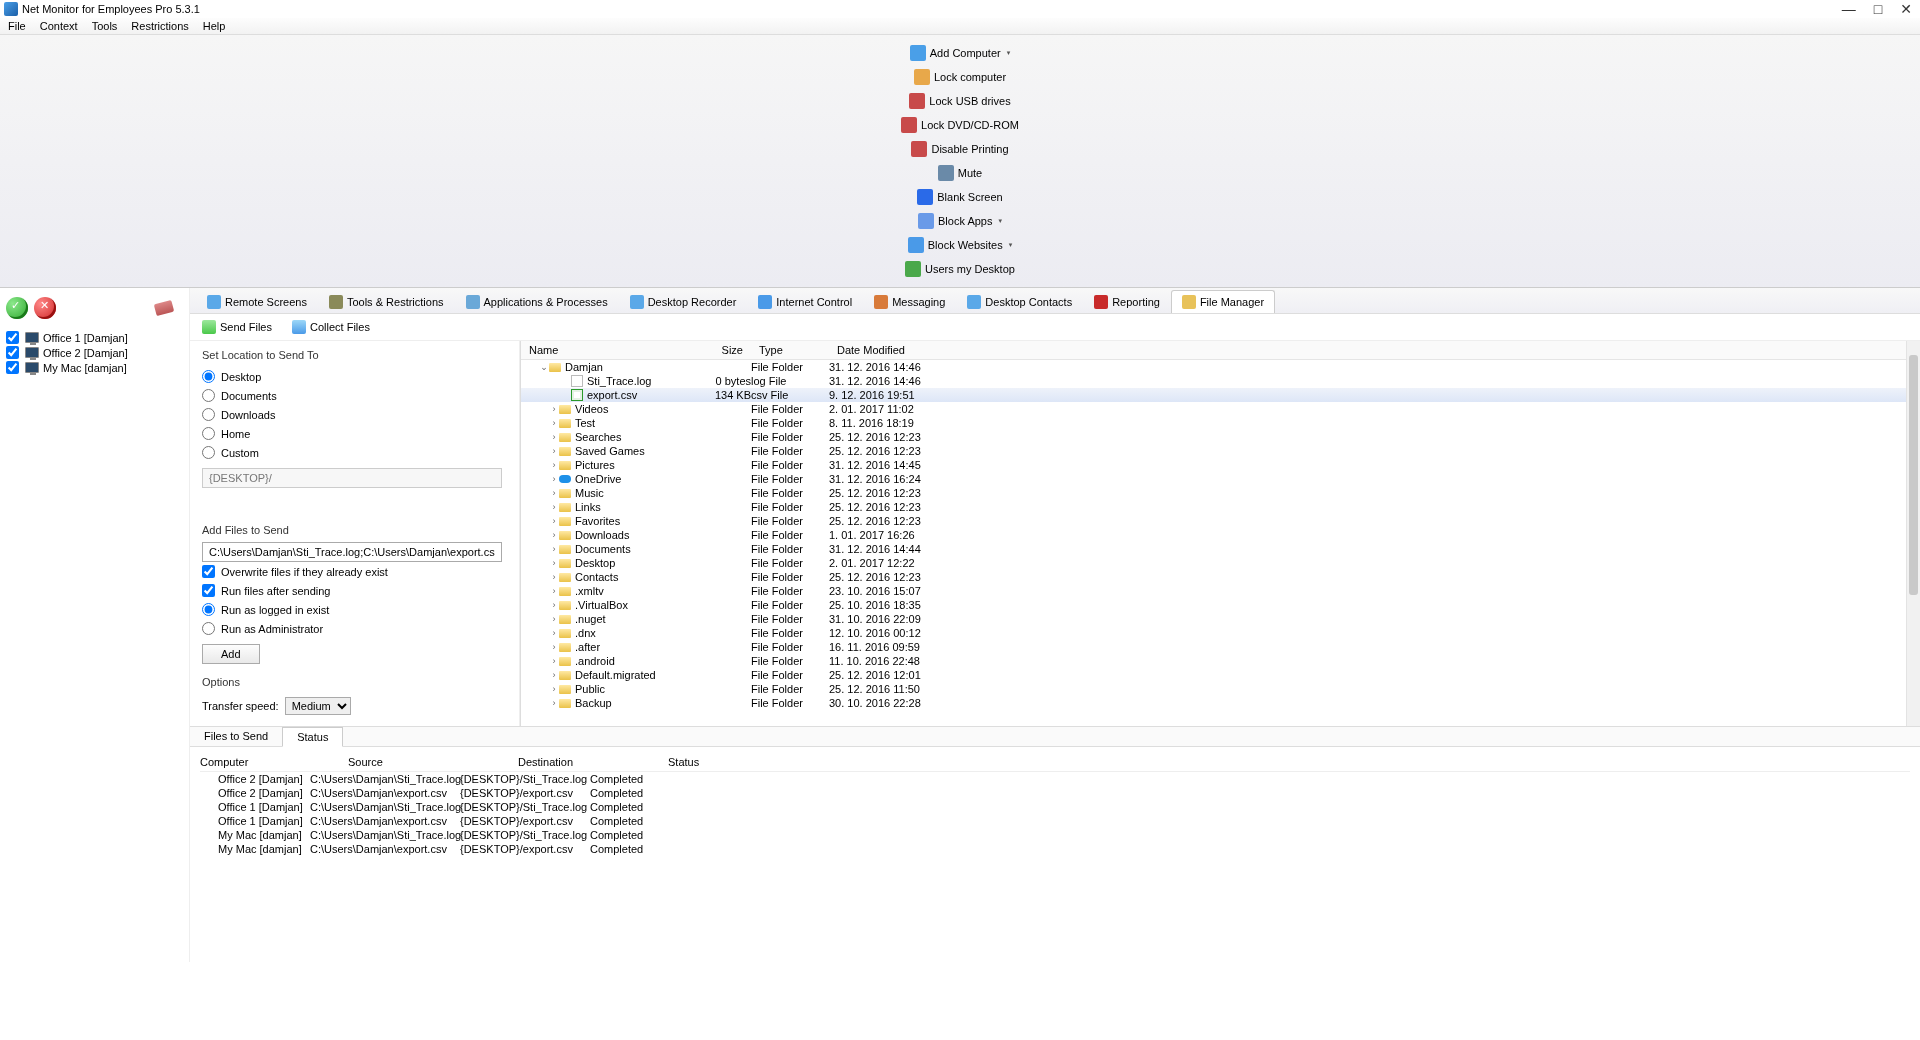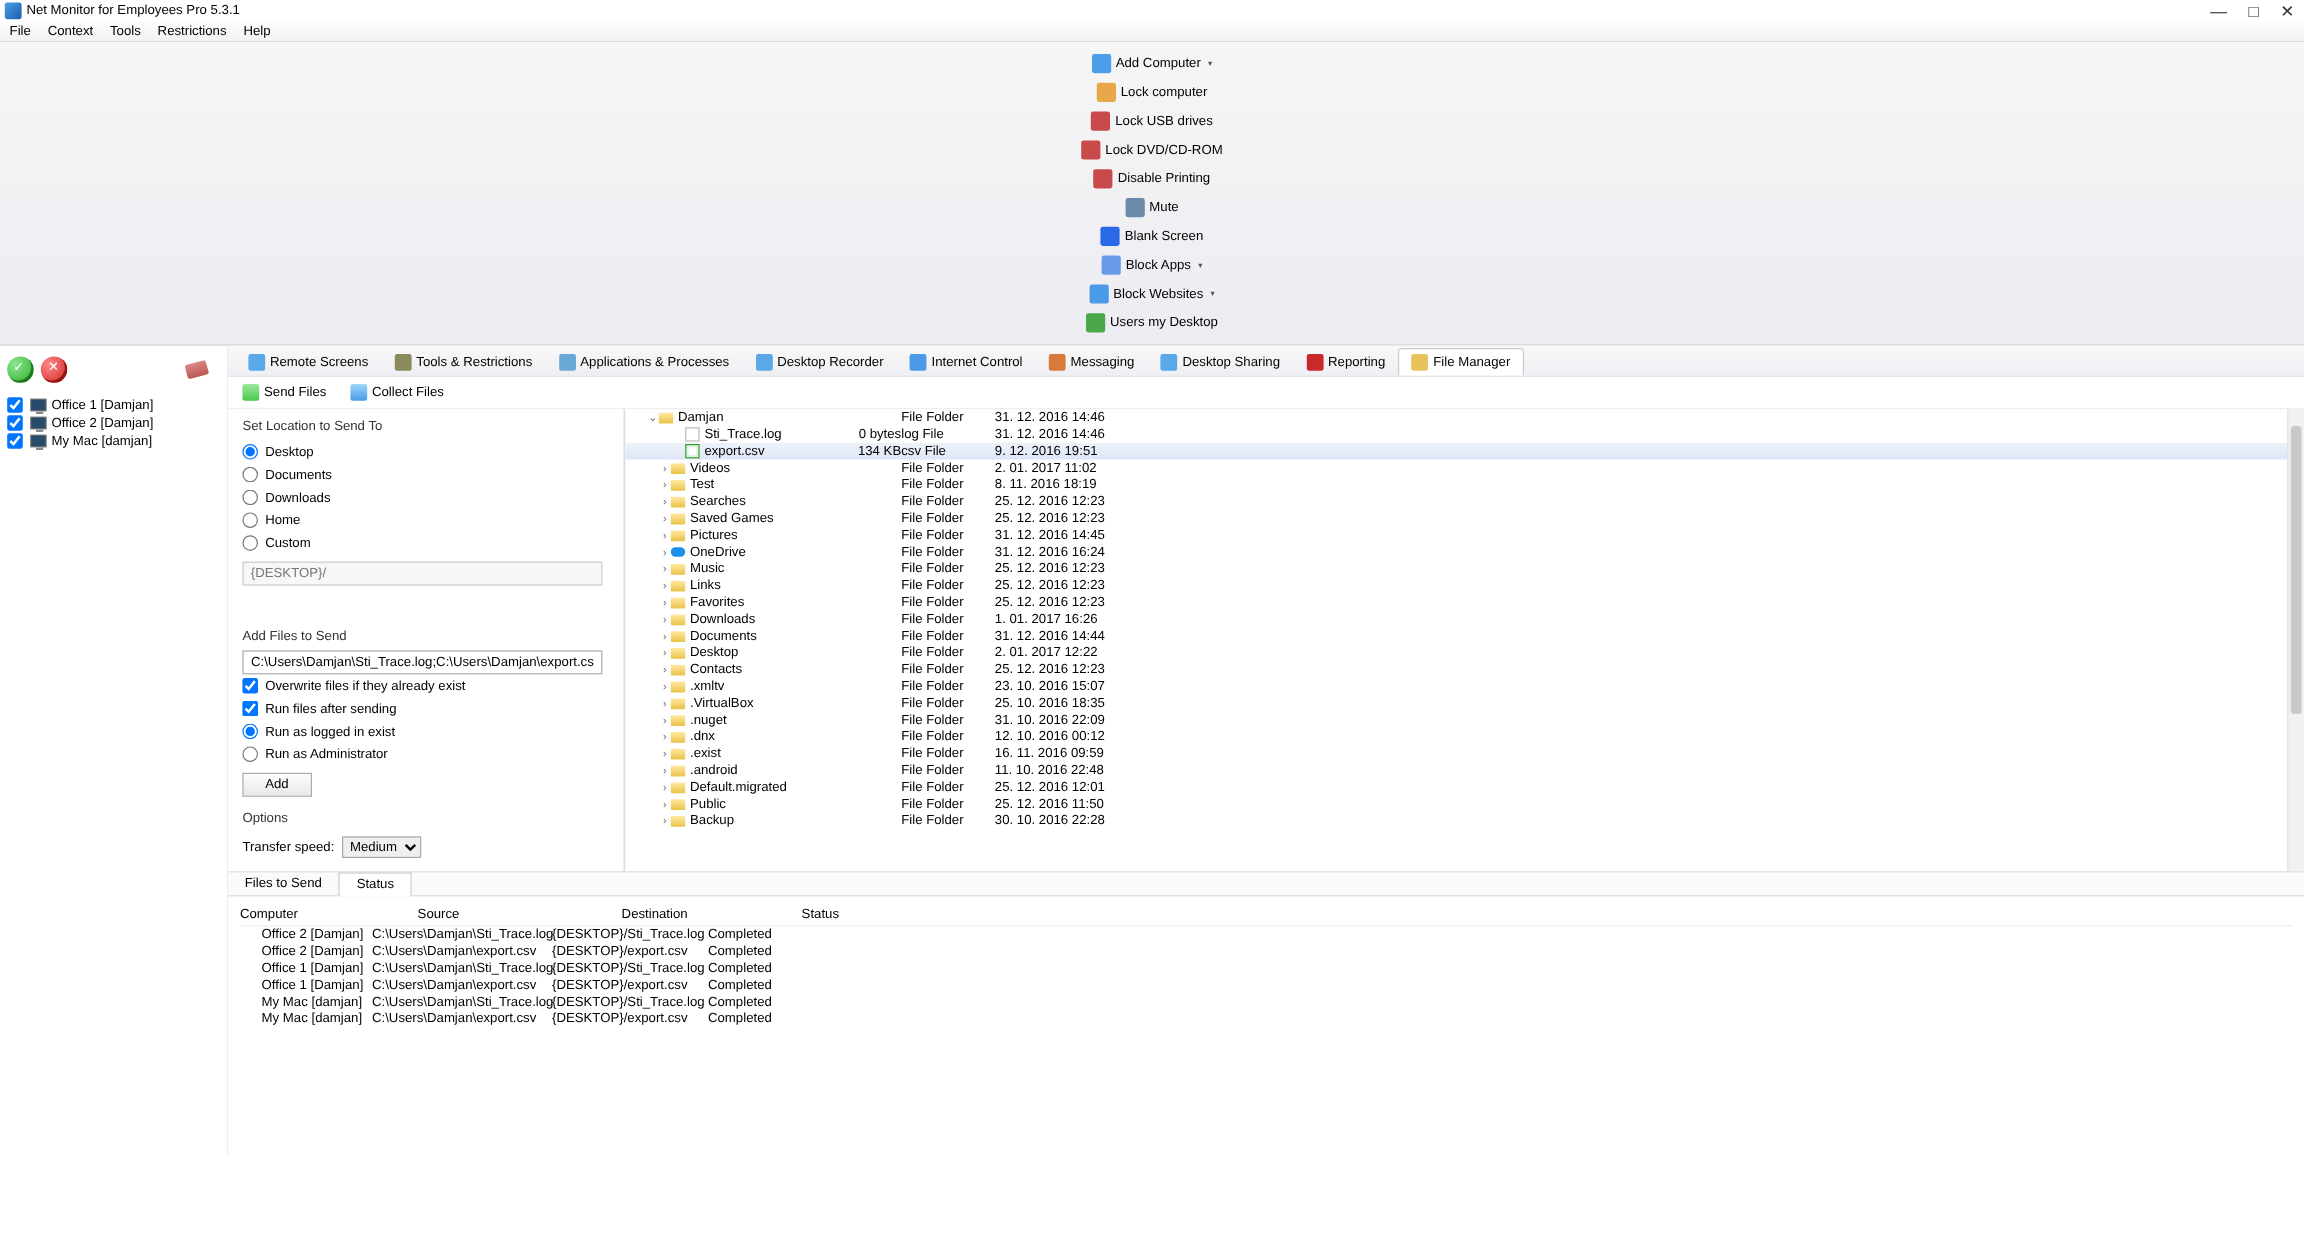--- a/index.html
+++ b/index.html
@@ -193,21 +193,21 @@
         <div class="subtab">
           <span class="sticon" style="background: rgb(74, 154, 232); border-radius: 2px;"></span>
           <span>Internet Control</span>
         </div>
         <div class="subtab">
           <span class="sticon" style="background: rgb(216, 122, 58); border-radius: 2px;"></span>
           <span>Messaging</span>
         </div>
         <div class="subtab">
           <span class="sticon" style="background: rgb(90, 168, 232); border-radius: 2px;"></span>
-          <span>Desktop Sharing</span>
+          <span>Desktop Contacts</span>
         </div>
         <div class="subtab">
           <span class="sticon" style="background: rgb(200, 42, 42); border-radius: 2px;"></span>
           <span>Reporting</span>
         </div>
         <div class="subtab active">
           <span class="sticon" style="background: rgb(232, 194, 90); border-radius: 2px;"></span>
           <span>File Manager</span>
         </div>
       </div>
@@ -272,20 +272,26 @@
 
         <div style="height:12px"></div>
         <div class="panel-head">Options</div>
         <div class="radio-row">
           <span>Transfer speed:</span>
           <select class="select"><option>Medium</option></select>
         </div>
       </div>
 
       <div class="filebrowser">
+        <div class="fb-header">
+          <div class="col-name">Name</div>
+          <div class="col-size">Size</div>
+          <div class="col-type">Type</div>
+          <div class="col-date">Date Modified</div>
+        </div>
         <div class="fb-body" id="fbody">
             <div class="fb-row">
               <div style="display: flex; align-items: center; width: 160px;">
                 <span style="width:18px"></span>
                 <span class="expander">⌄</span>
                 <span class="fldr"></span>
                 <span>Damjan</span>
               </div>
               <div class="col-size"></div>
               <div class="col-type">File Folder</div>
@@ -498,21 +504,21 @@
               </div>
               <div class="col-size"></div>
               <div class="col-type">File Folder</div>
               <div class="col-date">12. 10. 2016 00:12</div>
             </div>
             <div class="fb-row">
               <div style="display: flex; align-items: center; width: 160px;">
                 <span style="width:28px"></span>
                 <span class="expander">›</span>
                 <span class="fldr"></span>
-                <span>.exist</span>
+                <span>.after</span>
               </div>
               <div class="col-size"></div>
               <div class="col-type">File Folder</div>
               <div class="col-date">16. 11. 2016 09:59</div>
             </div>
             <div class="fb-row">
               <div style="display: flex; align-items: center; width: 160px;">
                 <span style="width:28px"></span>
                 <span class="expander">›</span>
                 <span class="fldr"></span>

